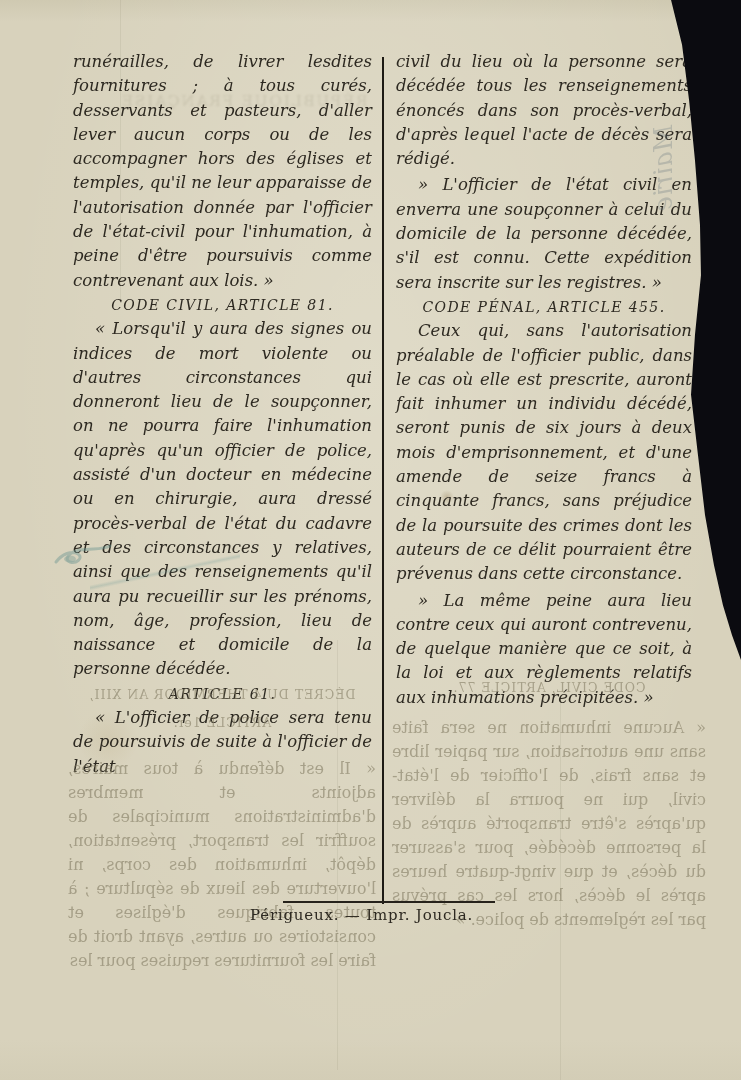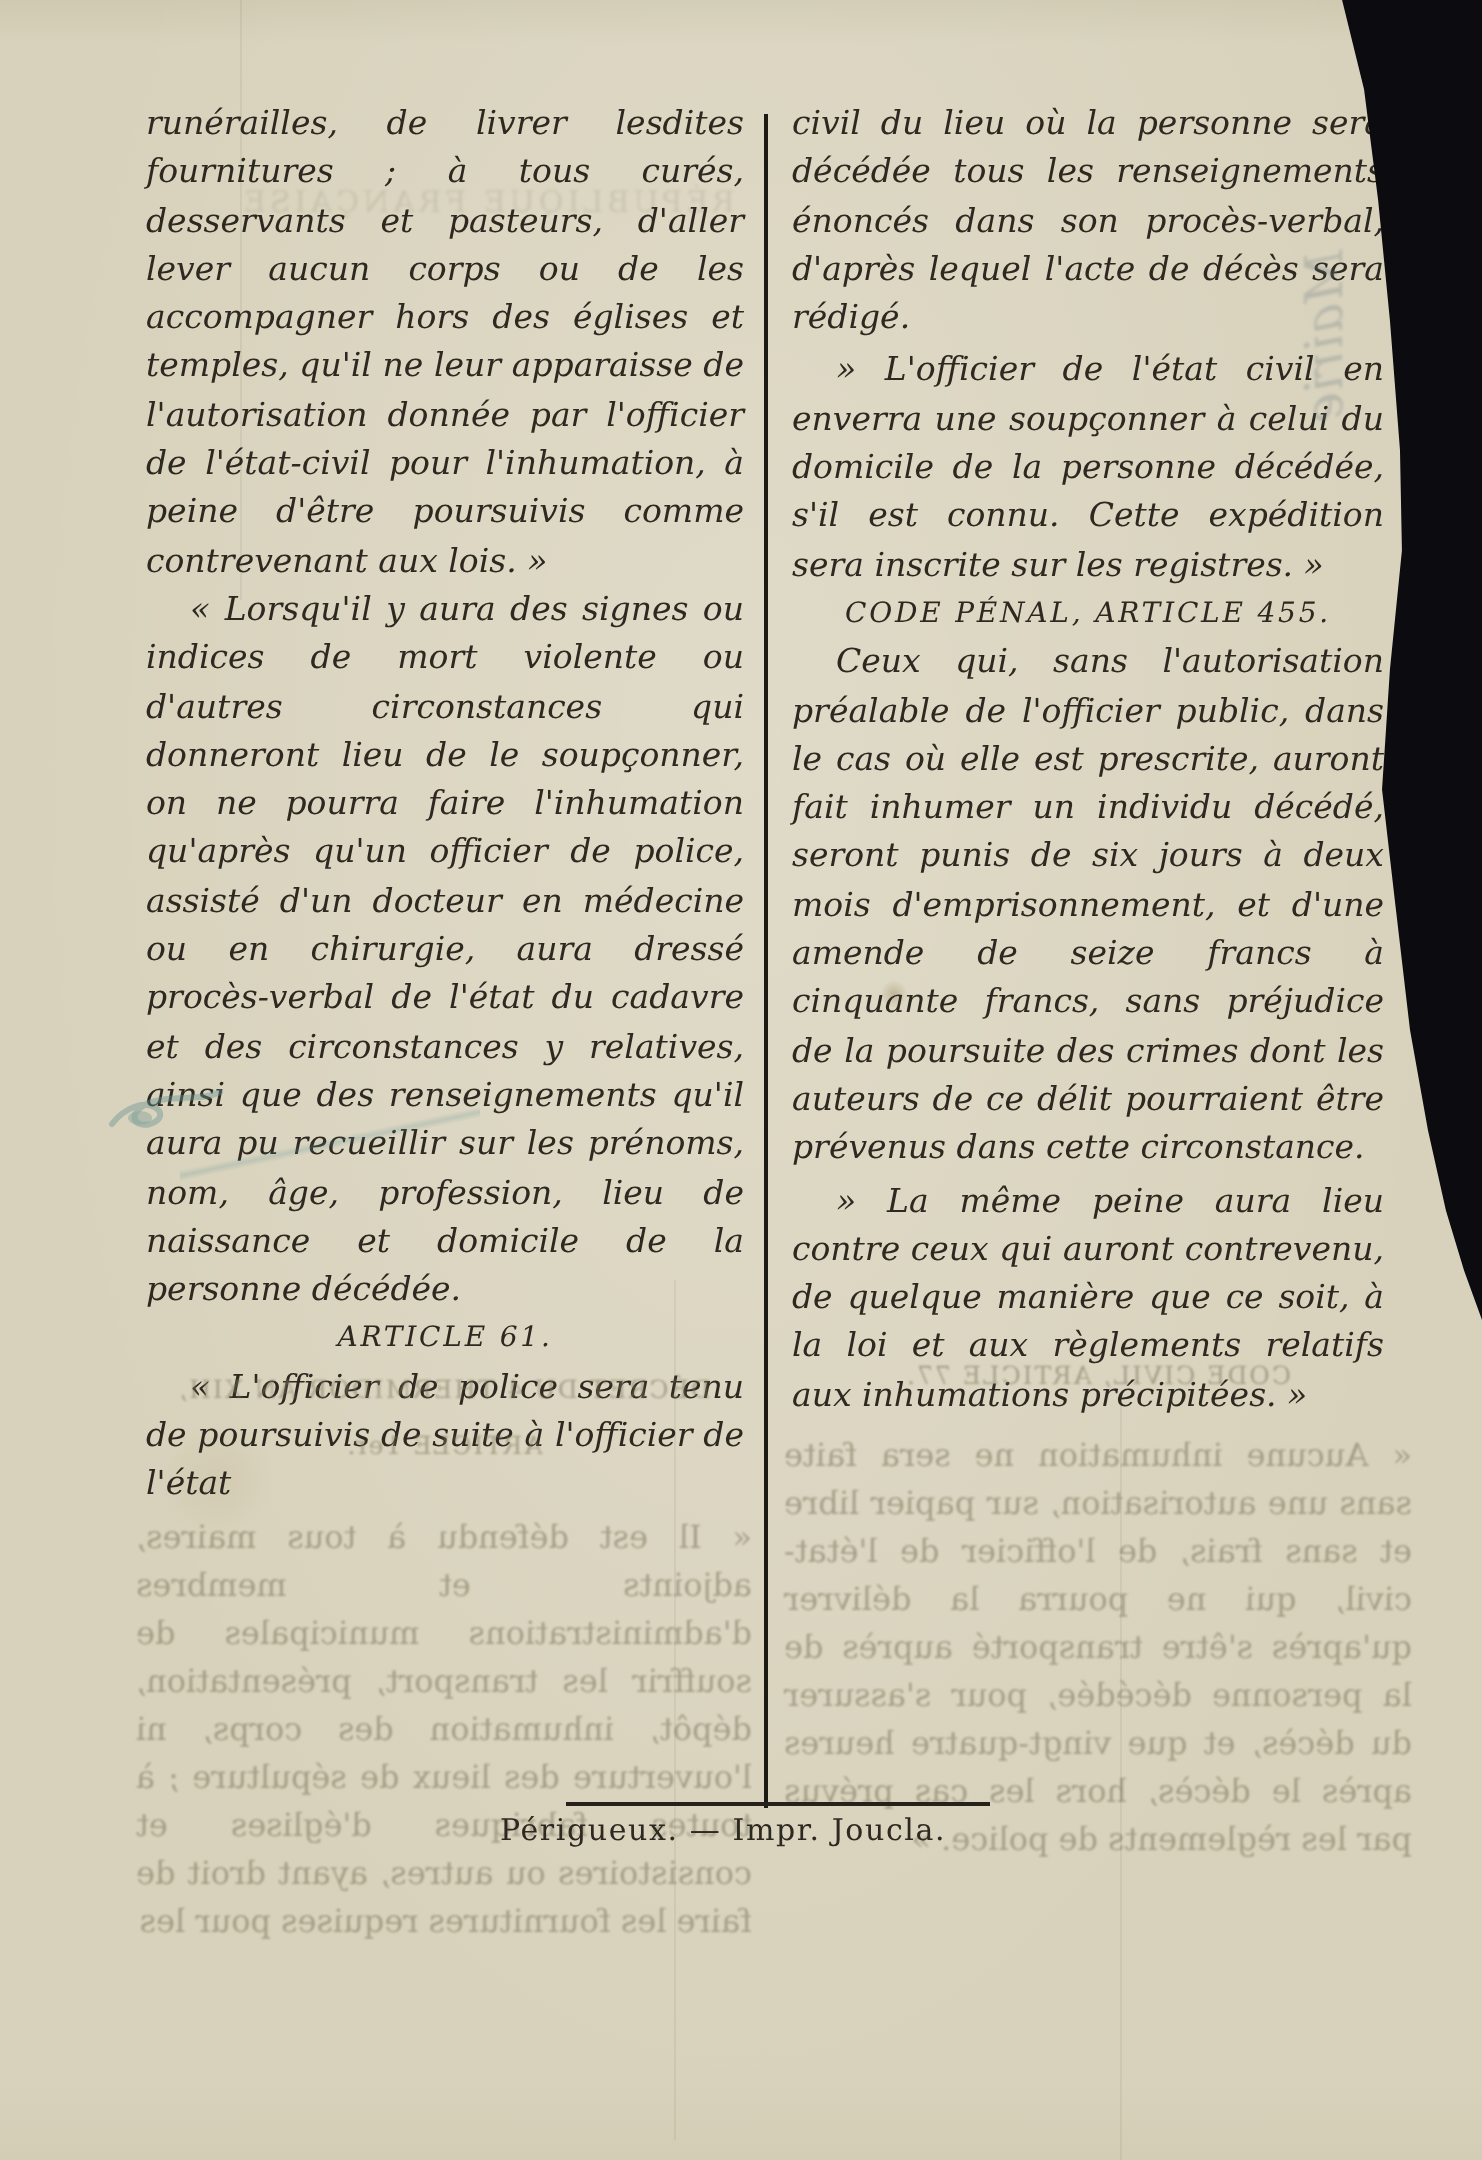--- a/index.html
+++ b/index.html
@@ -84,20 +84,21 @@
 </style>
 </head>
 <body>
 
 <div id="page">
 
   <div class="faint-hint" style="left:120px;top:92px;">RÉPUBLIQUE FRANÇAISE</div>
 
   <div id="left-col" class="col">
     <p>runérailles, de livrer lesdites fournitures ; à tous curés, desservants et pasteurs, d'aller lever aucun corps ou de les accompagner hors des églises et temples, qu'il ne leur apparaisse de l'autorisation donnée par l'officier de l'état-civil pour l'inhumation, à peine d'être poursuivis comme contrevenant aux lois. »</p>
+    <p class="heading">CODE CIVIL, ARTICLE 81.</p>
     <p class="indent">« Lorsqu'il y aura des signes ou indices de mort violente ou d'autres circonstances qui donneront lieu de le soupçonner, on ne pourra faire l'inhumation qu'après qu'un officier de police, assisté d'un docteur en médecine ou en chirurgie, aura dressé procès-verbal de l'état du cadavre et des circonstances y relatives, ainsi que des renseignements qu'il aura pu recueillir sur les prénoms, nom, âge, profession, lieu de naissance et domicile de la personne décédée.</p>
     <p class="heading">ARTICLE 61.</p>
     <p class="indent">« L'officier de police sera tenu de poursuivis de suite à l'officier de l'état</p>
   </div>
 
   <div id="column-divider"></div>
 
   <div id="right-col" class="col">
     <p>civil du lieu où la personne sera décédée tous les renseignements énoncés dans son procès-verbal, d'après lequel l'acte de décès sera rédigé.</p>
     <p class="indent sp">» L'officier de l'état civil en enverra une soupçonner à celui du domicile de la personne décédée, s'il est connu. Cette expédition sera inscrite sur les registres. »</p>

